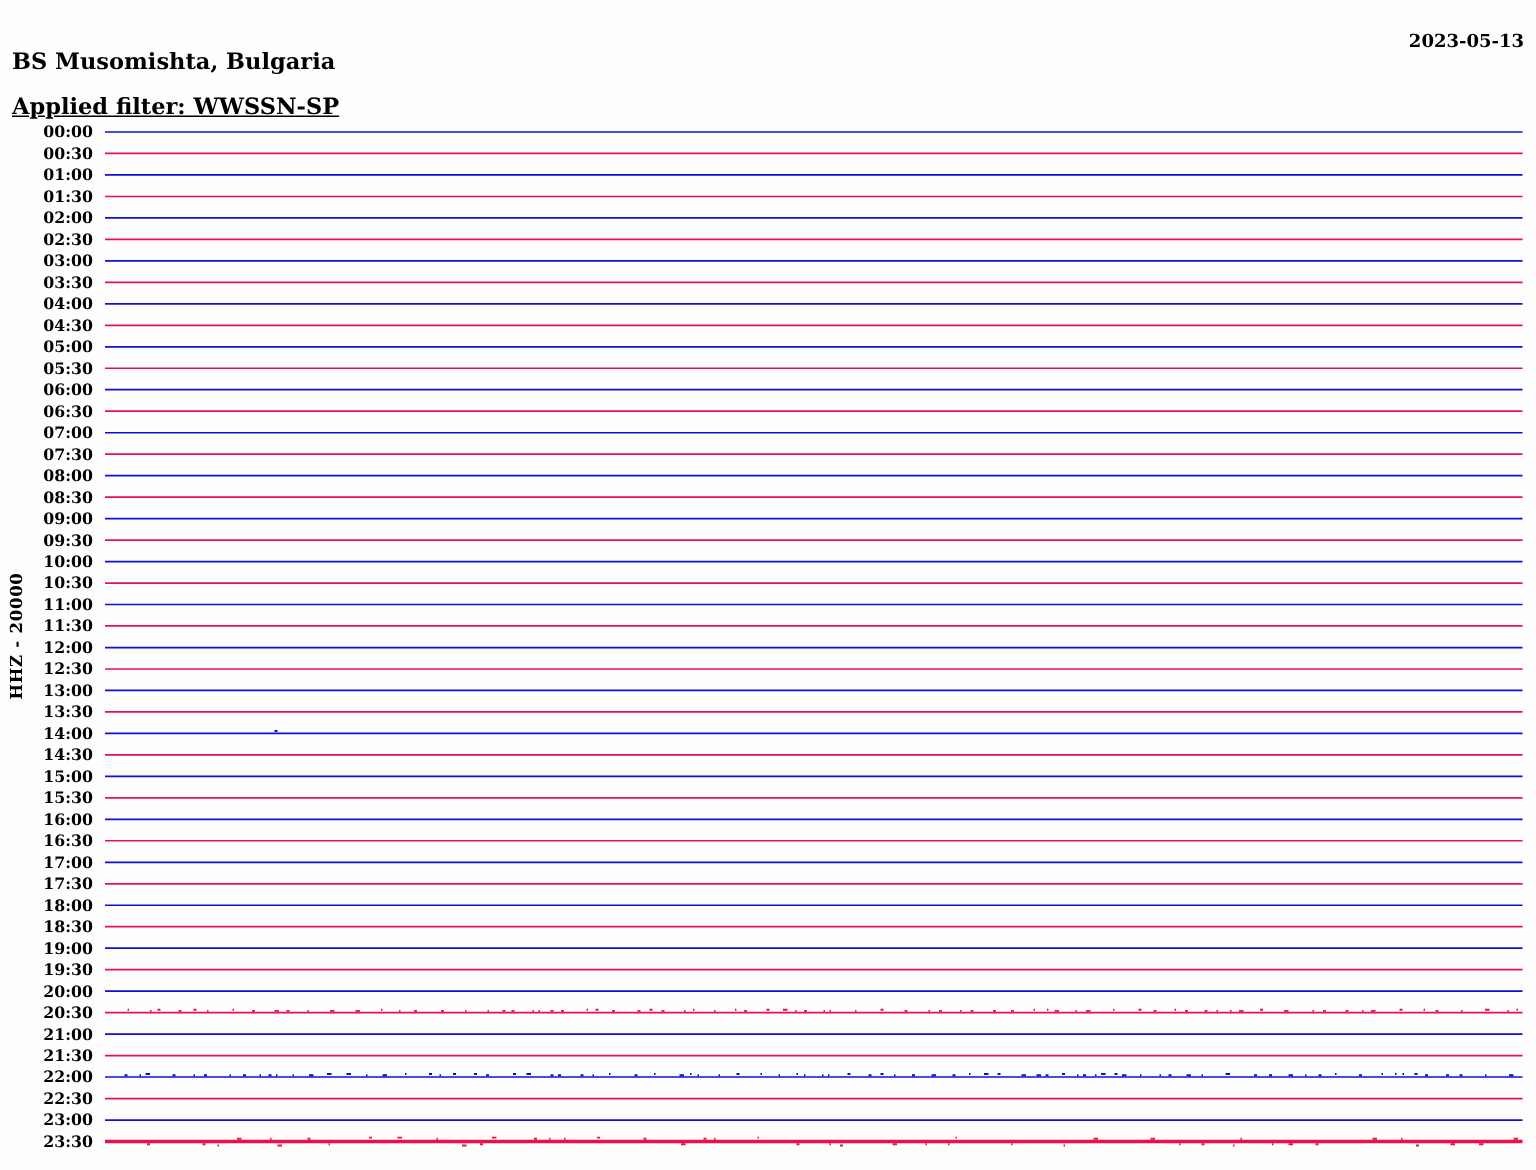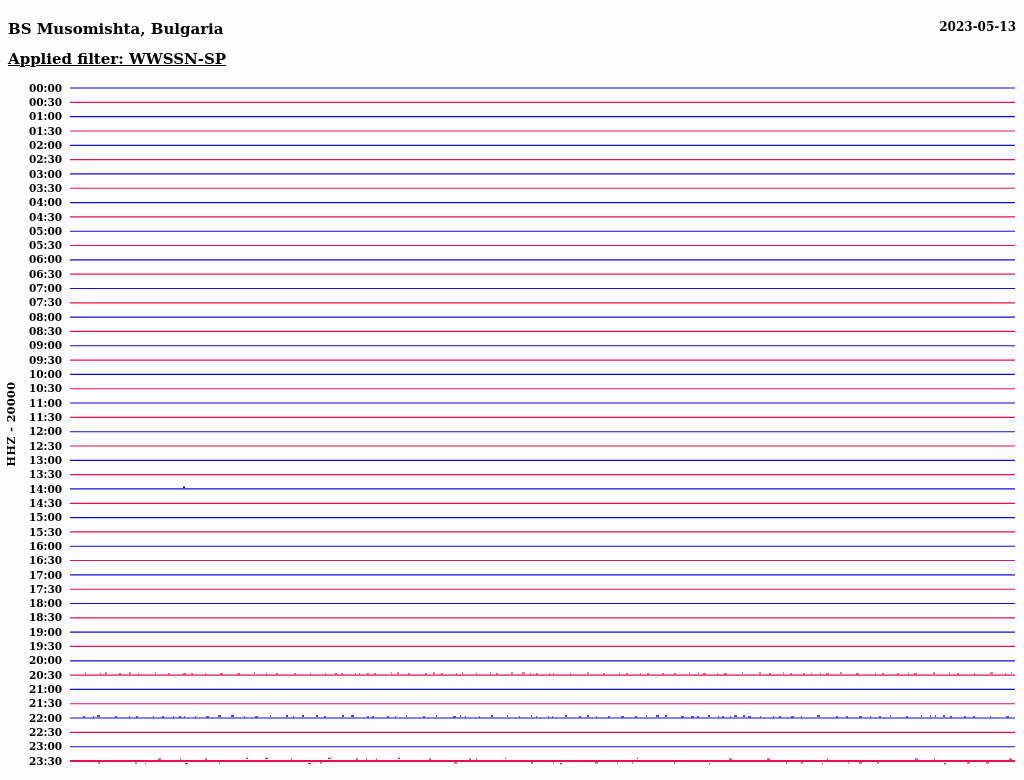--- a/index.html
+++ b/index.html
@@ -2,21 +2,21 @@
 <html><head>
 <meta charset="utf-8">
 <style>
   html,body{margin:0;padding:0;}
   body{
     width:1024px;height:780px;position:relative;overflow:hidden;
     background:#fdfdfd;
     font-family:"DejaVu Serif","Liberation Serif",serif;
     color:#000;
   }
-  .hdr-line{position:absolute;left:8px;font-weight:bold;font-size:15px;white-space:nowrap;}
+  .hdr-line{position:absolute;left:8px;font-weight:bold;font-size:15px;white-space:nowrap;margin-top:12px;}
   #station{top:20px;}
   #date{position:absolute;right:8px;top:20px;font-weight:bold;font-size:12px;white-space:nowrap;}
   #filter{top:50px;text-decoration:underline;}
   #chan{
     position:absolute;left:11px;top:424px;
     transform:translate(-50%,-50%) rotate(-90deg);
     font-weight:bold;font-size:11px;white-space:nowrap;letter-spacing:0.5px;
   }
   svg text{
     font-family:"DejaVu Serif","Liberation Serif",serif;

